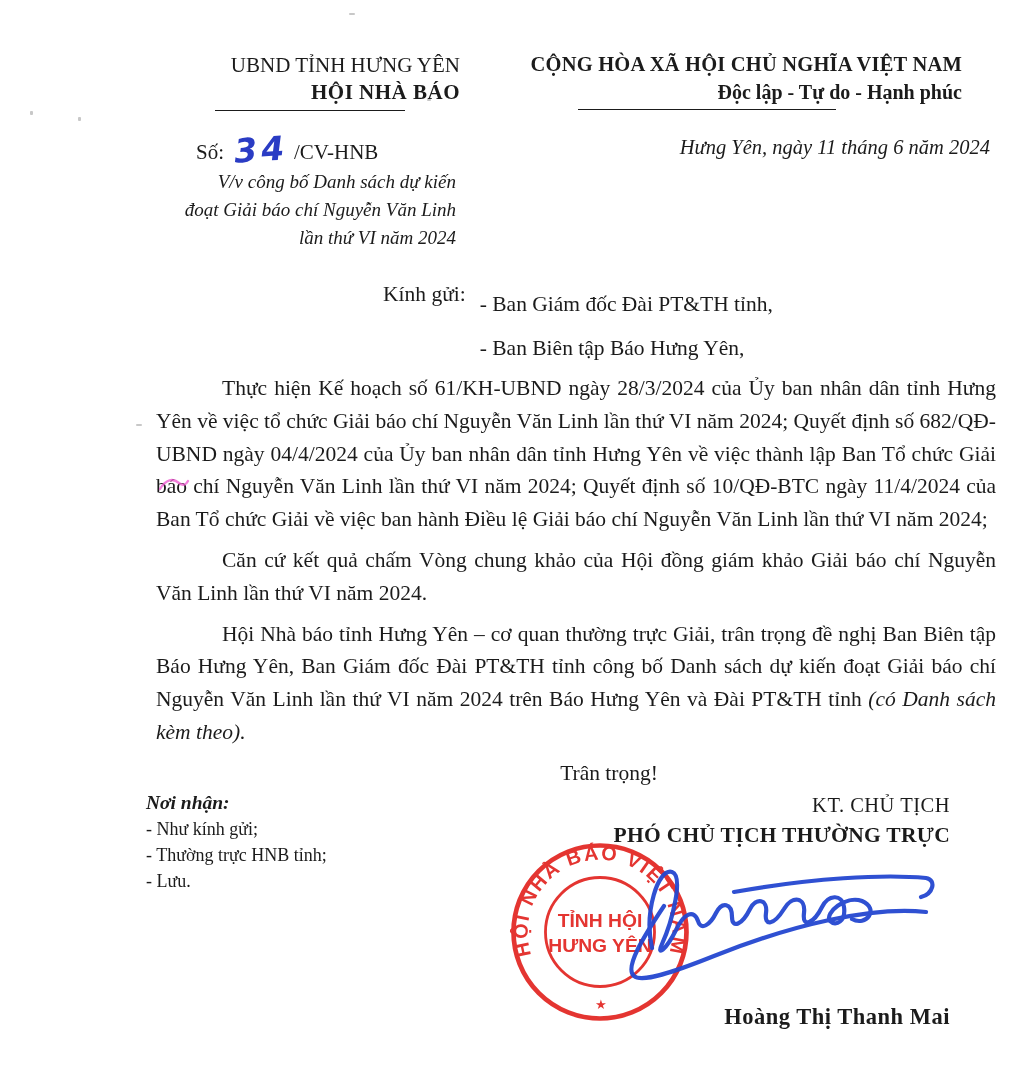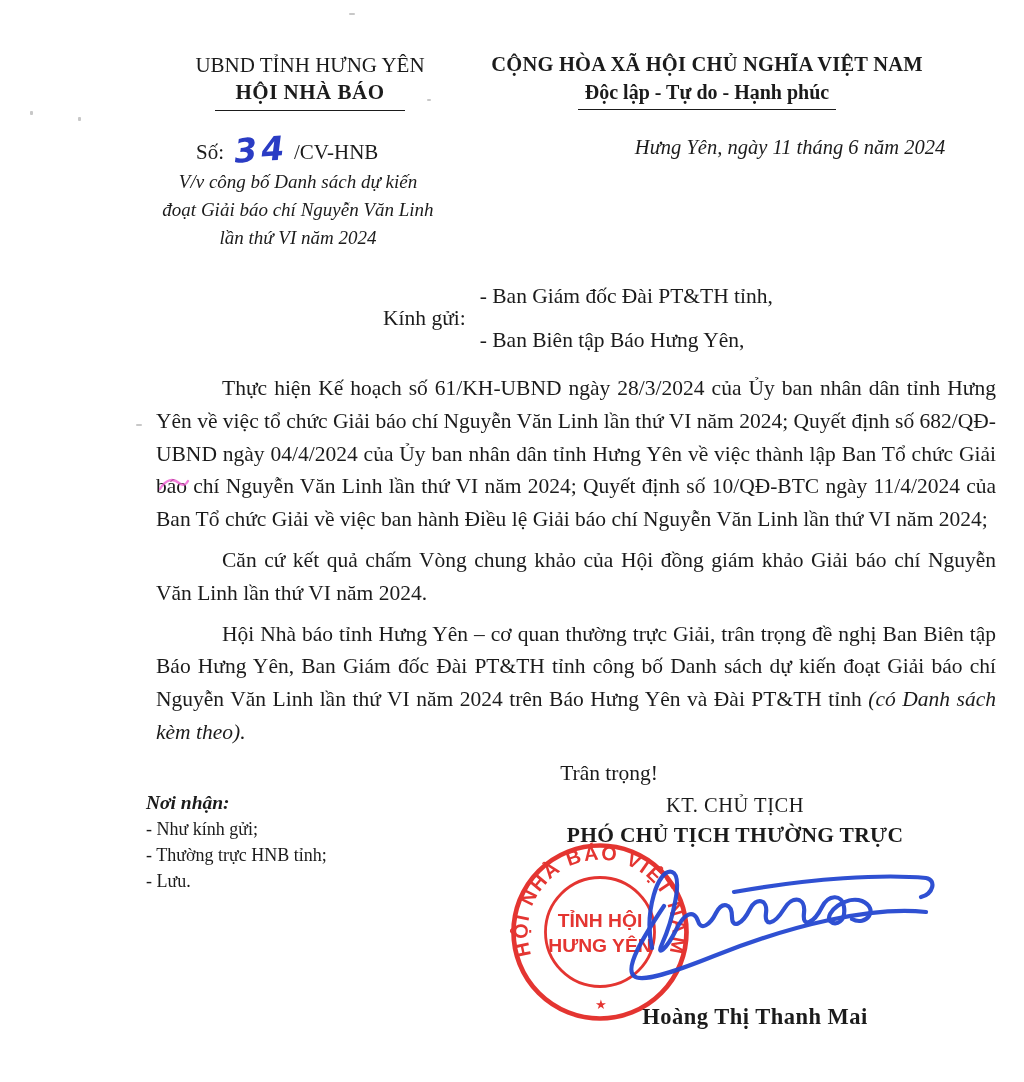--- a/index.html
+++ b/index.html
@@ -5,21 +5,21 @@
   html,body{margin:0;padding:0;background:#ffffff;}
   .page{
     position:relative;
     width:1024px;height:1082px;
     background:#ffffff;
     font-family:"Liberation Serif", serif;
     color:#1b1b1b;
     overflow:hidden;
   }
   .abs{position:absolute;}
-  .ctr{text-align:center;}
+  .ctr{text-align:right;}
   .b{font-weight:bold;}
   .i{font-style:italic;}
   .nowrap{white-space:nowrap;}
 
   
   .hdr-left{left:160px;top:52px;width:300px;font-size:21px;line-height:27px;}
   .hdr-left .org-name{font-size:21px;letter-spacing:.5px;}
   .rule-left{width:190px;height:0;border-top:1.6px solid #1b1b1b;margin:4px auto 0;}
   .hdr-right{left:452px;top:50px;width:510px;font-size:21px;line-height:28px;}
   .hdr-right .motto1{font-size:20.5px;letter-spacing:.2px;}
@@ -32,38 +32,38 @@
     font-family:"DejaVu Sans", sans-serif;
     font-style:italic;font-weight:600;
     color:#2a3cc4;font-size:33px;
     display:inline-block;transform:rotate(-4deg) translateY(2px);
     letter-spacing:4px;margin:0 6px 0 10px;
   }
   .subject{left:140px;top:168px;width:316px;font-size:19px;line-height:28px;}
   .dateline{left:590px;top:136px;width:400px;font-size:20.5px;}
 
   
-  .recipients{left:383px;top:274px;display:flex;gap:14px;font-size:21.5px;align-items:center;}
+  .recipients{left:383px;top:282px;display:flex;gap:14px;font-size:21.5px;}
   .recipients .items{line-height:44px;}
 
   
   .body-block{left:148px;top:364px;width:856px;}
   .body-block p{
     margin:8px;font-size:21.5px;line-height:32.8px;
     text-align:justify;text-indent:66px;
   }
   .body-block p.closing{text-align:center;}
 
   
   .noi-nhan{left:146px;top:790px;font-size:18px;line-height:26px;}
   .noi-nhan .lbl{font-size:19.5px;}
   .sig-head{left:520px;top:790px;width:430px;line-height:30px;}
   .sig-head .kt{font-size:20.5px;letter-spacing:.5px;}
   .sig-head .role{font-size:21.5px;letter-spacing:.3px;}
-  .signer-name{left:540px;top:1004px;width:430px;font-size:22.5px;letter-spacing:.5px;}
+  .signer-name{left:520px;top:1004px;width:430px;font-size:22.5px;letter-spacing:.5px;}
 
   .stamp-wrap{left:506px;top:838px;width:188px;height:188px;}
   .sign-wrap{left:612px;top:850px;width:336px;height:142px;z-index:5;}
 
   .pink-mark{left:158px;top:476px;}
   .speck{position:absolute;background:#9a9a9a;opacity:.55;border-radius:1px;}
 </style>
 </head>
 <body>
 

